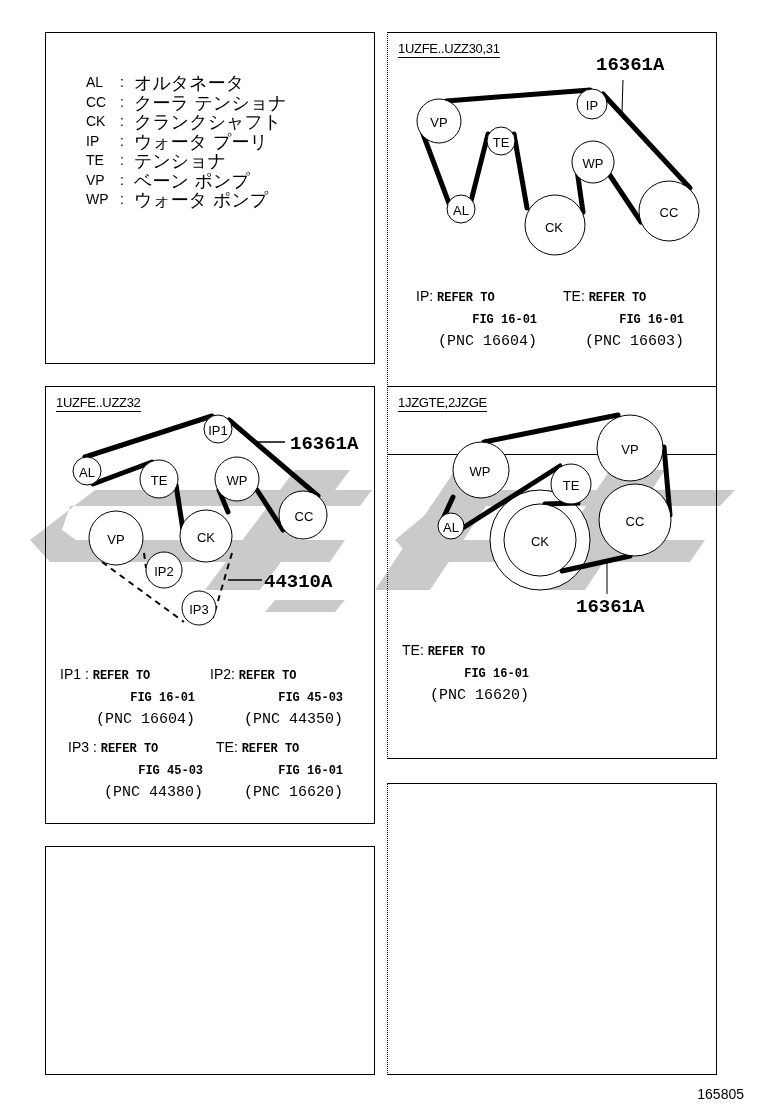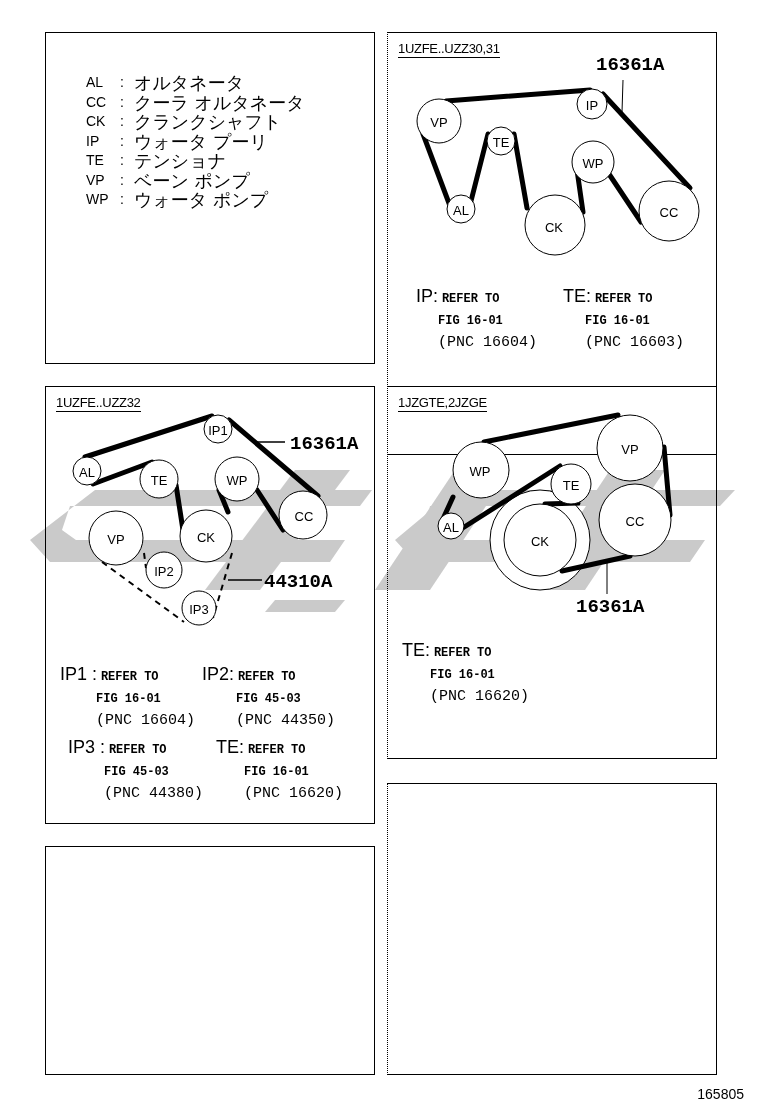--- a/index.html
+++ b/index.html
@@ -12,24 +12,24 @@
   .legend { position: absolute; left: 40px; top: 40px; font-size: 14px; line-height: 19.5px; }
   .legend-row { display: flex; white-space: nowrap; }
   .legend-code { width: 34px; }
   .legend-colon { width: 14px; }
   .legend-name { font-family: "DejaVu Sans", sans-serif; font-size: 18px; }
   svg.diagram { position: absolute; left: 0; top: 0; overflow: visible; }
   .pulley { fill: #fff; stroke: #000; stroke-width: 1; }
   .pulley-label { font-family: "Liberation Sans", sans-serif; font-size: 13px; text-anchor: middle; dominant-baseline: central; }
   .part-no { font-family: "Liberation Mono", monospace; font-weight: bold; font-size: 19px; }
   .ref { position: absolute; font-size: 14px; line-height: 20px; white-space: nowrap; }
-  .ref .ref-key { font-family: "Liberation Sans", sans-serif; font-size: 18px; display: inline-block; }
+  .ref .ref-key { font-family: "Liberation Sans", sans-serif; font-size: 14px; display: inline-block; }
   .ref .mono { font-family: "Liberation Mono", monospace; font-weight: bold; font-size: 12px; }
   .ref .pnc { font-family: "Liberation Mono", monospace; font-size: 15px; }
-  .ref .indent { padding-left: 22px; }
+  .ref .indent { padding-left: 22px; text-align: right; }
   .watermark { position: absolute; left: 0; top: 0; pointer-events: none; }
   .figure-no { position: absolute; right: 16px; top: 1086px; font-size: 14px; }
 </style>
 </head>
 <body>
 
 <svg class="watermark" width="760" height="1112" viewBox="0 0 760 1112">
   <g fill="#c8c8c8" opacity="0.95">
     <polygon points="70,506 360,506 372,490 95,490 30,540 50,562 330,562 345,540 76,540 62,530"></polygon>
     <polygon points="275,600 345,600 335,612 265,612"></polygon>
@@ -43,21 +43,21 @@
 <div class="box" style="left:45px; top:32px; width:330px; height:332px;">
   <div class="legend">
     <div class="legend-row">
         <span class="legend-code">AL</span>
         <span class="legend-colon">:</span>
         <span class="legend-name">オルタネータ</span>
       </div>
     <div class="legend-row">
         <span class="legend-code">CC</span>
         <span class="legend-colon">:</span>
-        <span class="legend-name">クーラ オルタネータ</span>
+        <span class="legend-name">クーラ テンショナ</span>
       </div>
     <div class="legend-row">
         <span class="legend-code">CK</span>
         <span class="legend-colon">:</span>
         <span class="legend-name">クランクシャフト</span>
       </div>
     <div class="legend-row">
         <span class="legend-code">IP</span>
         <span class="legend-colon">:</span>
         <span class="legend-name">ウォータ プーリ</span>
@@ -94,21 +94,21 @@
   </div>
 </div>
 
 <div class="box" style="left:45px; top:386px; width:330px; height:438px;">
   <div class="box-title">1UZFE..UZZ32</div>
   <div class="ref" style="left:14px; top:277px;">
     <div><span class="ref-key">IP1 :</span> <span class="mono">REFER TO</span></div>
     <div class="indent" style="padding-left:36px"><span class="mono">FIG 16-01</span></div>
     <div class="indent" style="padding-left:36px"><span class="pnc">(PNC 16604)</span></div>
   </div>
-  <div class="ref" style="left:156px; top:277px;">
+  <div class="ref" style="left:164px; top:277px;">
     <div><span class="ref-key">IP2:</span> <span class="mono">REFER TO</span></div>
     <div class="indent" style="padding-left:34px"><span class="mono">FIG 45-03</span></div>
     <div class="indent" style="padding-left:34px"><span class="pnc">(PNC 44350)</span></div>
   </div>
   <div class="ref" style="left:22px; top:350px;">
     <div><span class="ref-key">IP3 :</span> <span class="mono">REFER TO</span></div>
     <div class="indent" style="padding-left:36px"><span class="mono">FIG 45-03</span></div>
     <div class="indent" style="padding-left:36px"><span class="pnc">(PNC 44380)</span></div>
   </div>
   <div class="ref" style="left:170px; top:350px;">

